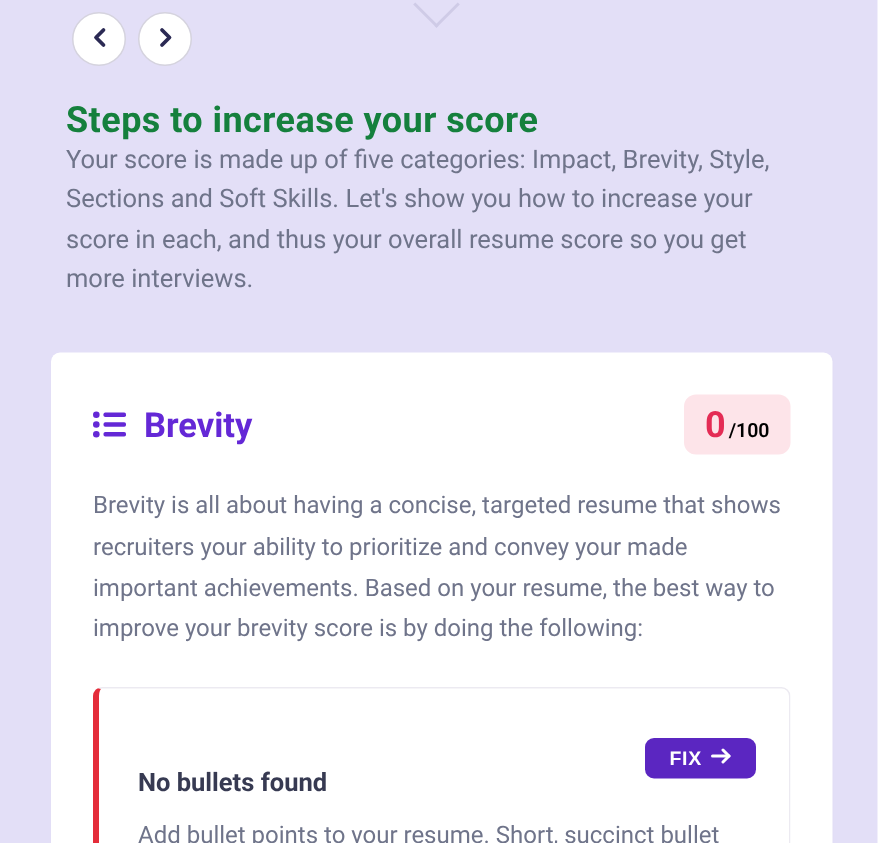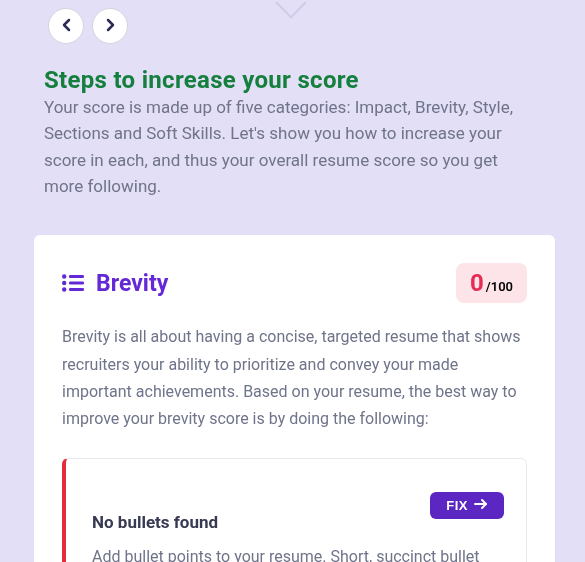--- a/index.html
+++ b/index.html
@@ -163,21 +163,21 @@
     <span>
       <svg viewBox="0 0 9 14" fill="none" stroke="currentColor" stroke-width="2.5" stroke-linecap="round" stroke-linejoin="round">
           <polyline points="2,2 7,7 2,12"></polyline>
         </svg>
     </span>
   </button>
 </div>
 
 <div class="section">
   <h2 class="section-title">Steps to increase your score</h2>
-  <p class="section-desc">Your score is made up of five categories: Impact, Brevity, Style, Sections and Soft Skills. Let's show you how to increase your score in each, and thus your overall resume score so you get more following.</p>
+  <p class="section-desc">Your score is made up of five categories: Impact, Brevity, Style, Sections and Soft Skills. Let's show you how to increase your score in each, and thus your overall resume score so you get more interviews.</p>
 </div>
 
 <div class="card">
   <div class="card-header">
     <div class="card-title-wrap">
       <span class="list-icon">
         <svg viewBox="0 0 22 18" fill="currentColor">
           <circle cx="2.2" cy="2.5" r="2.2"></circle>
             <rect x="7" y="1" width="15" height="3" rx="1.2"></rect>
           <circle cx="2.2" cy="9" r="2.2"></circle>

